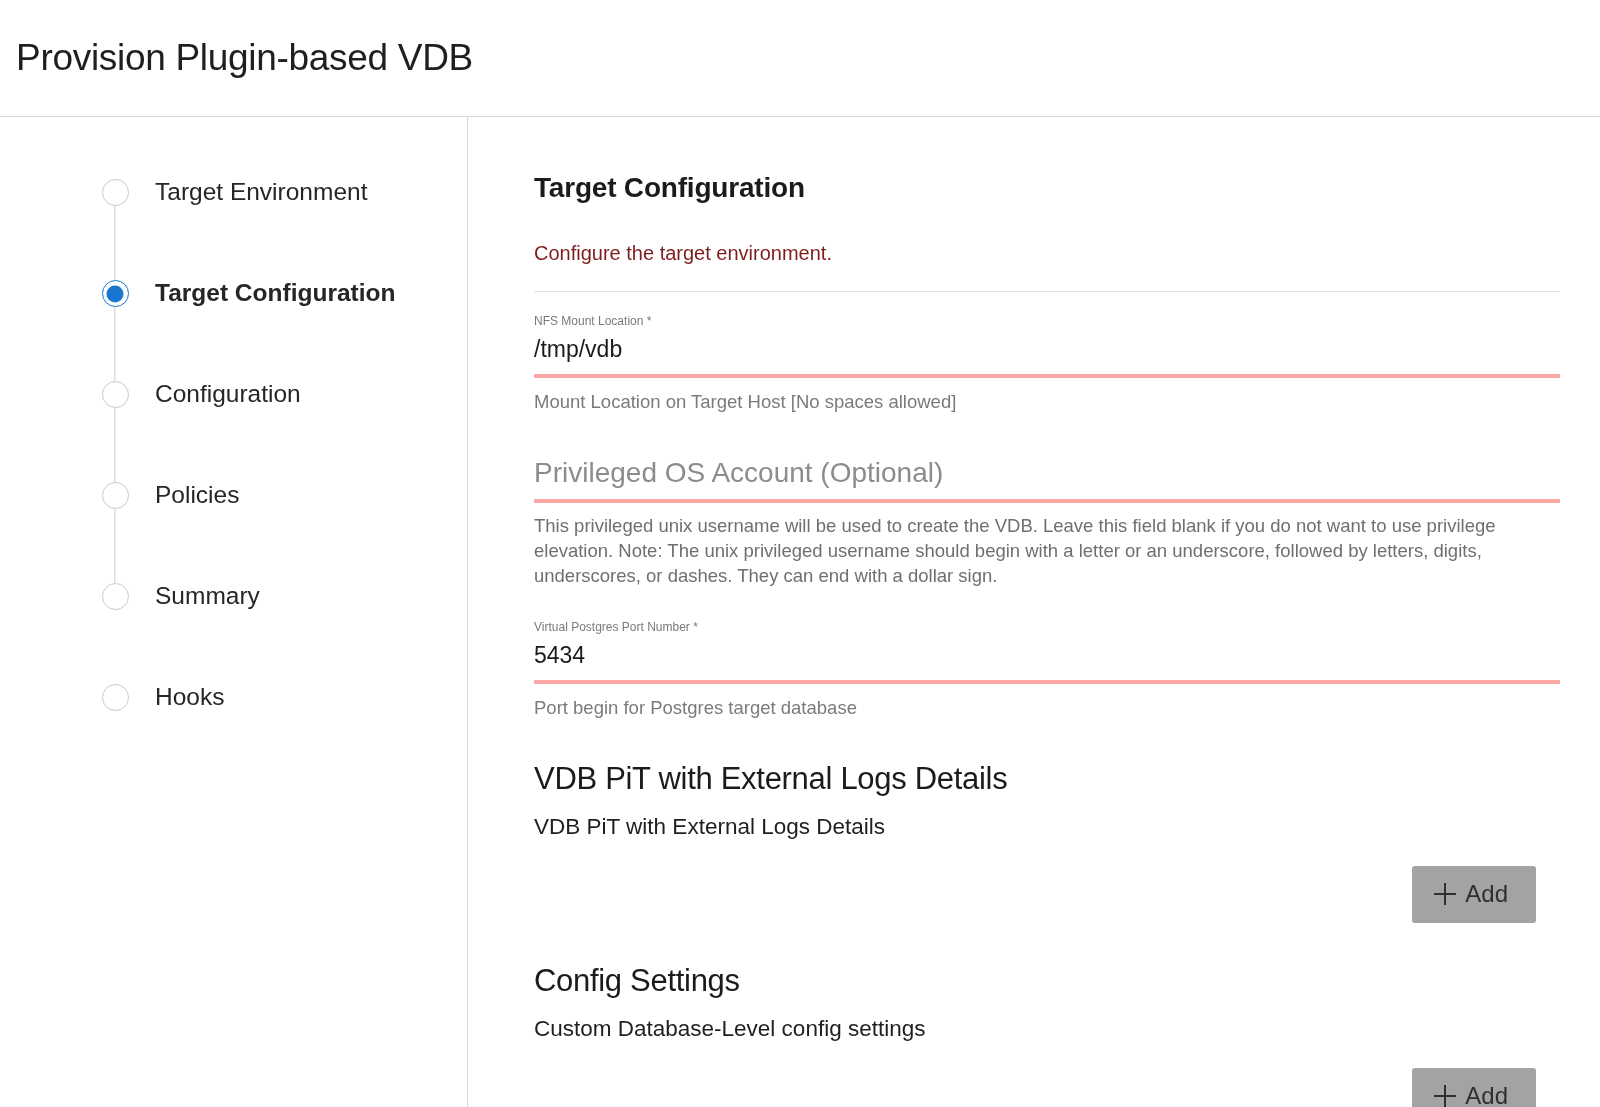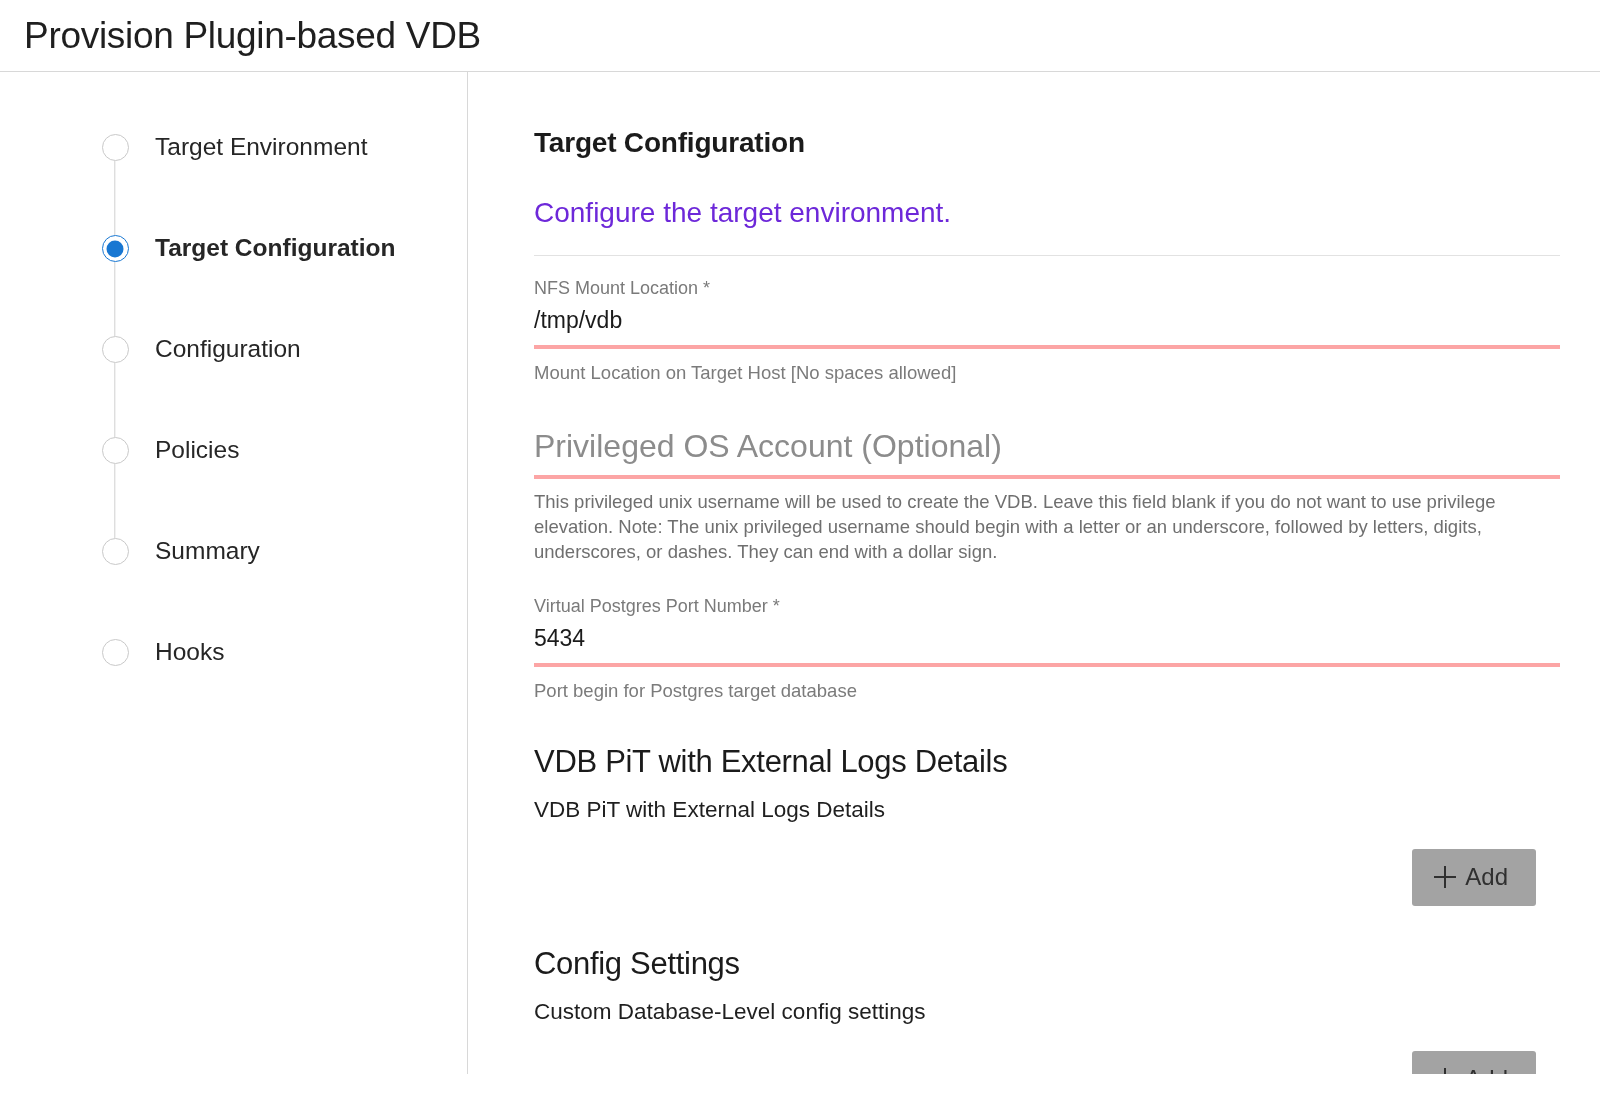--- a/index.html
+++ b/index.html
@@ -9,25 +9,25 @@
     width: 1600px;
     height: 1107px;
     background: #ffffff;
     font-family: "Liberation Sans", sans-serif;
     color: #1a1a1a;
     overflow: hidden;
   }
 
   
   .header {
-    height: 72px;
+    height: 117px;
     border-bottom: 1px solid #d8d8d8;
     display: flex;
     align-items: center;
-    padding: 0 24px;
+    padding: 0 16px;
     background: #fff;
   }
   .header-title {
     font-size: 37px;
     font-weight: 400;
     letter-spacing: -0.3px;
     color: #1f1f1f;
   }
 
   
@@ -113,33 +113,33 @@
     overflow: hidden;
   }
   .section-title {
     font-size: 28px;
     font-weight: 700;
     color: #1b1b1b;
     margin: 0 0 38px 0;
     letter-spacing: -0.2px;
   }
   .section-desc {
-    font-size: 28px;
-    color: #6d28d9;
+    font-size: 20px;
+    color: #7f1d1d;
     margin: 0 0 26px 0;
   }
   .divider {
     border: none;
     border-top: 1px solid #e2e2e2;
     margin: 0 0 22px 0;
   }
 
   .field { margin-bottom: 6px; }
   .field-label {
-    font-size: 18px;
+    font-size: 12px;
     color: #7a7a7a;
     margin-bottom: 8px;
     display: block;
   }
   .field-input {
     width: 100%;
     border: none;
     border-bottom: 4px solid #fca5a5;
     outline: none;
     font-family: "Liberation Sans", sans-serif;
@@ -152,21 +152,21 @@
   .field-input::placeholder { color: #8c8c8c; }
   .field-hint {
     font-size: 18.5px;
     color: #7b7b7b;
     margin-top: 11px;
     line-height: 26px;
   }
 
   .field-optional { margin-top: 42px; }
   .field-optional .field-input {
-    font-size: 32px;
+    font-size: 28px;
     color: #6f6f6f;
     padding-bottom: 10px;
   }
   .hint-block {
     font-size: 18.5px;
     color: #6f6f6f;
     line-height: 25px;
     margin-top: 10px;
     max-width: 1160px;
   }

